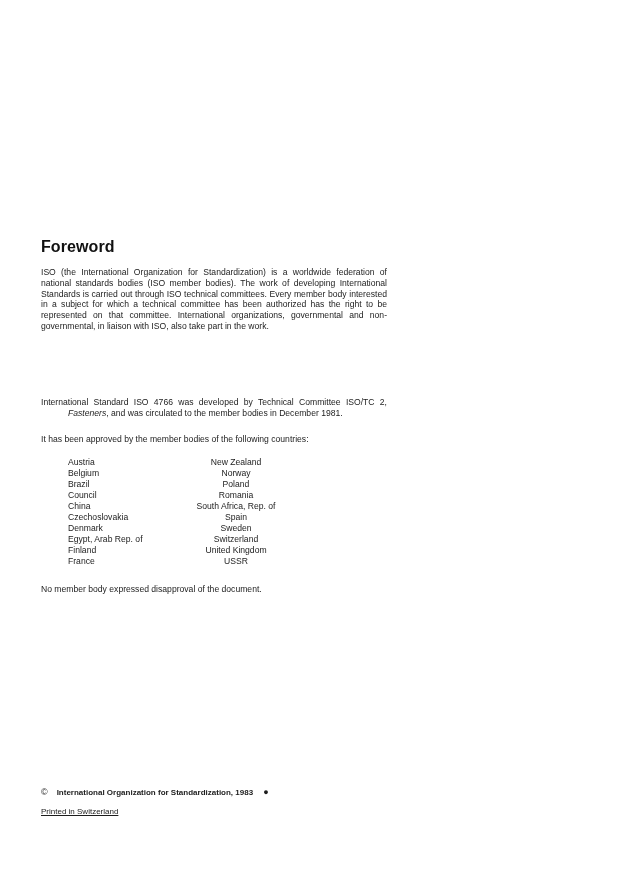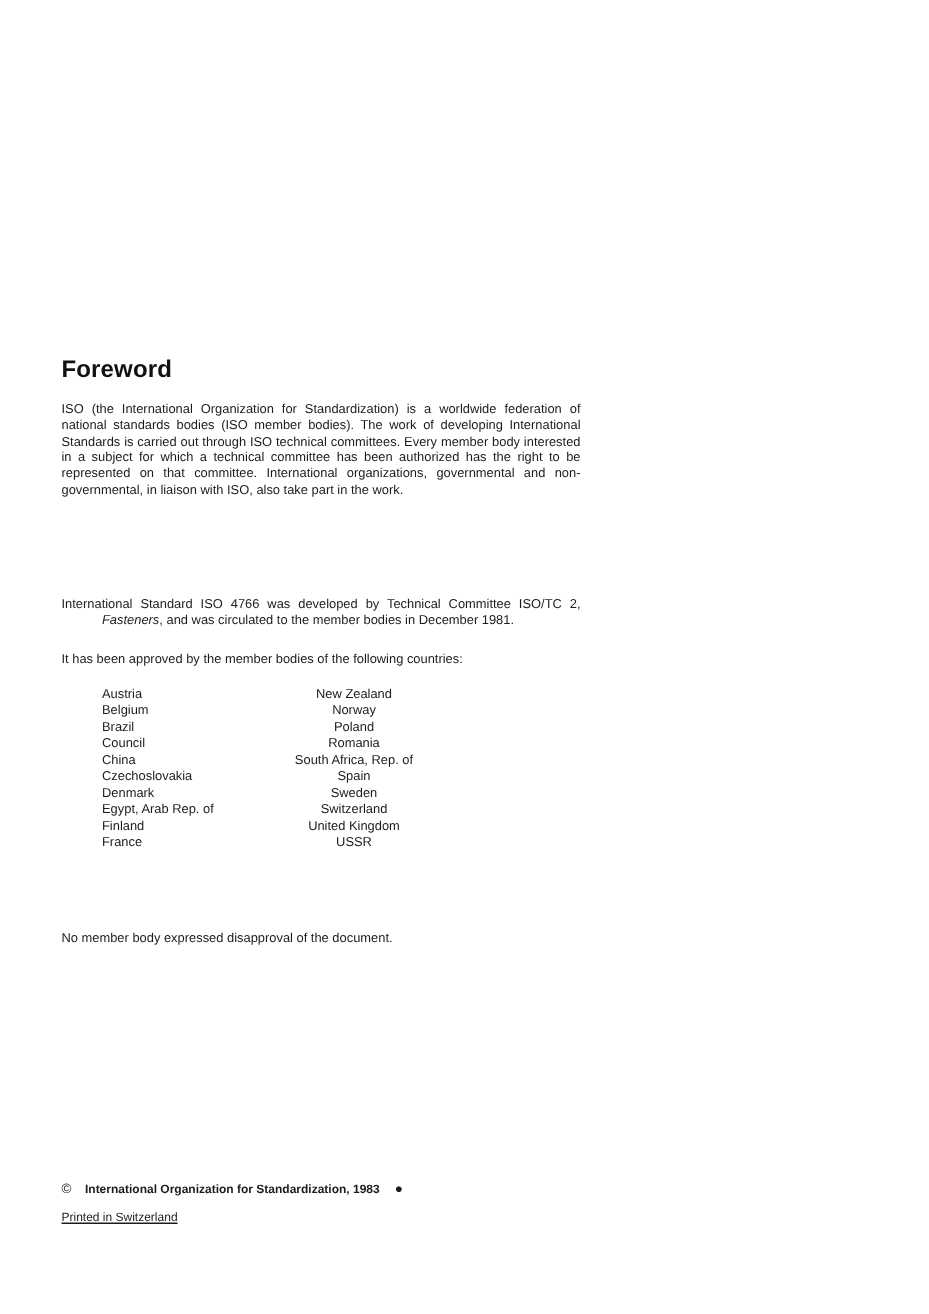--- a/index.html
+++ b/index.html
@@ -37,21 +37,21 @@
       font-size: 8.6px;
       line-height: 10.8px;
       text-align: justify;
       margin: 0;
       color: #1c1c1c;
     }
     .para.p1 { top: 267px; }
     .para.p2 { top: 349px; }
     .para.p3 { top: 397px; }
     .para.p4 { top: 434px; }
-    .para.p5 { top: 584px; margin-top: 36px; }
+    .para.p5 { top: 584px; }
     .para .ital { font-style: italic; margin-left: 27px; }
     .countries {
       position: absolute;
       left: 56px;
       top: 457px;
       width: 330px;
       display: flex;
       font-size: 8.6px;
       line-height: 11px;
       color: #1c1c1c;

